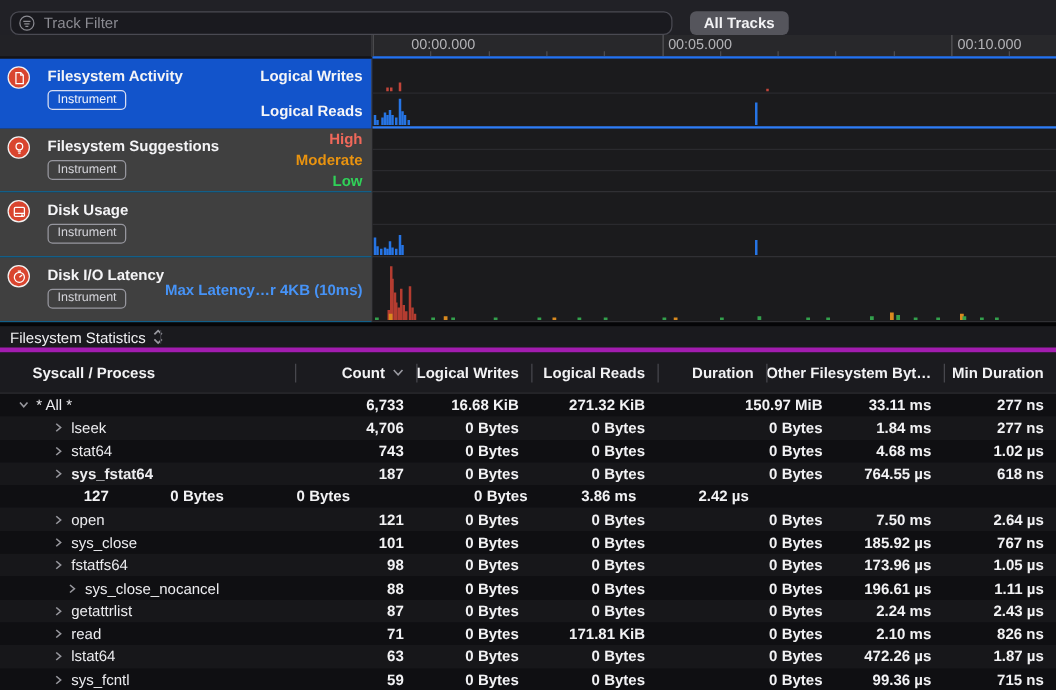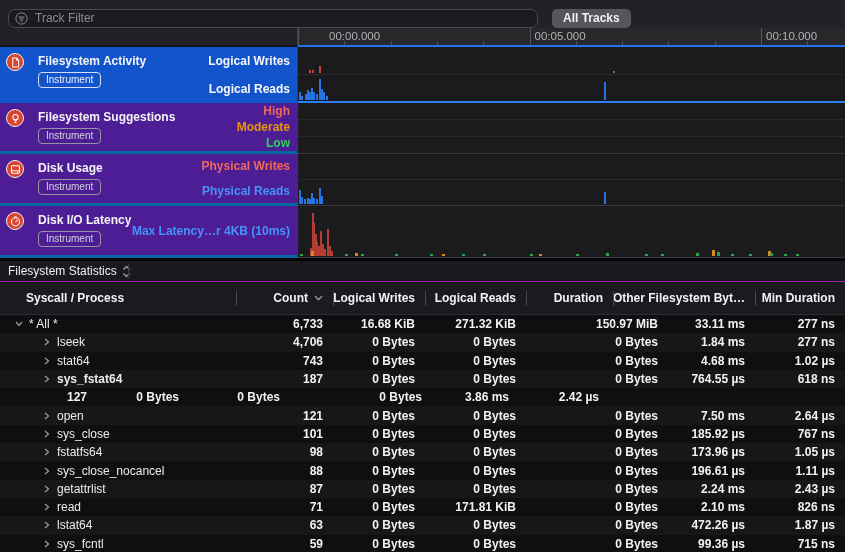--- a/index.html
+++ b/index.html
@@ -25,43 +25,43 @@
   .ruler{position:absolute;left:298px;top:0;width:547px;height:19px;background:#28282b;
          border-bottom:2px solid #2272f2;box-sizing:border-box;overflow:hidden;}
   .ruler-label{position:absolute;top:2px;font-size:11.5px;color:#b2b2b6;white-space:nowrap;}
   .tick{position:absolute;bottom:0;width:1px;background:#4c4c51;}
   .tick.minor{height:4px;}
   .tick.major{height:17px;background:#55555a;}
 
   
   .tracks{position:absolute;left:0;top:47px;width:845px;height:211px;}
   .track-row{position:relative;width:845px;box-sizing:border-box;}
-  .track-side{position:absolute;left:0;top:0;bottom:0;width:298px;background:#4c1d95;
-              border-right:1px solid #3c3c41;border-bottom:3px solid #0369a1;box-sizing:border-box;}
+  .track-side{position:absolute;left:0;top:0;bottom:0;width:298px;background:#404040;
+              border-right:1px solid #3c3c41;border-bottom:1px solid #0369a1;box-sizing:border-box;}
   .track-row.selected .track-side{background:#1254cb;border-bottom:none;}
   .track-chart{position:absolute;left:298px;top:0;bottom:0;right:0;background:#1b1b1d;
                border-bottom:1px solid #38383d;box-sizing:border-box;display:flex;flex-direction:column;}
   .track-row.selected .track-chart{border-bottom:2px solid #2e7df7;}
   .lane{position:relative;flex:1;border-bottom:1px solid #2a2a2e;}
   .lane:last-child{border-bottom:none;}
   .bar{position:absolute;bottom:1px;}
 
   .instr-icon{position:absolute;left:6px;top:6px;width:18px;height:18px;border-radius:50%;
               background:#d9452f;border:1.5px solid #f3f3f3;box-sizing:border-box;
               display:flex;align-items:center;justify-content:center;}
   .track-title{position:absolute;left:38px;top:7px;font-size:12px;font-weight:700;color:#f4f4f6;white-space:nowrap;}
   .instr-badge{position:absolute;left:38px;top:25px;font-size:10px;color:#d4d4da;border:1px solid #96969e;
                border-radius:4px;padding:1px 7px 2px;line-height:11px;}
   .track-row.selected .instr-badge{color:#eef1fb;border-color:#d8def2;}
   .lane-labels{position:absolute;right:7px;top:0;bottom:0;display:flex;flex-direction:column;}
   .lane-label{flex:1;display:flex;align-items:center;justify-content:flex-end;font-size:12px;font-weight:700;white-space:nowrap;}
 
   
   .stats{position:absolute;left:0;top:258px;width:845px;height:294px;background:#101013;border-top:3px solid #050507;box-sizing:border-box;}
-  .stats-titlebar{position:relative;height:21px;background:#1a1a1e;border-bottom:1px solid #a21caf;
+  .stats-titlebar{position:relative;height:21px;background:#1a1a1e;border-bottom:4px solid #a21caf;
                   display:flex;align-items:center;box-sizing:border-box;}
   .stats-title{margin-left:8px;font-size:12px;color:#f0f0f2;}
   .updown{margin-left:5px;display:inline-flex;}
   .titlebar-div{position:absolute;left:128px;top:3px;bottom:3px;width:1px;background:#3a3a40;}
 
   .stats-header{position:relative;height:33px;background:#1b1b1f;border-bottom:1px solid #2c2c31;
                 display:flex;align-items:center;box-sizing:border-box;}
   .hcell{position:relative;height:100%;display:flex;align-items:center;font-size:12px;font-weight:700;
          color:#f2f2f4;box-sizing:border-box;white-space:nowrap;}
   .hcell.first{justify-content:flex-start;padding-left:26px;}
@@ -185,24 +185,20 @@
         <div class="track-side">
           <span class="instr-icon">
             <svg width="11" height="11" viewBox="0 0 12 12">
               <rect x="1.6" y="2" width="8.8" height="8" rx="1" fill="none" stroke="#fff" stroke-width="1.1"></rect>
               <line x1="1.6" y1="7.4" x2="10.4" y2="7.4" stroke="#fff" stroke-width="1.1"></line>
               <circle cx="8.3" cy="8.9" r="0.8" fill="#fff"></circle>
             </svg>
           </span>
           <span class="track-title">Disk Usage</span>
           <span class="instr-badge">Instrument</span>
-          <div class="lane-labels">
-            <div class="lane-label" style="color: rgb(240, 104, 90);">Physical Writes</div>
-            <div class="lane-label" style="color: rgb(70, 147, 247);">Physical Reads</div>
-          </div>
         </div>
         <div class="track-chart">
           <div class="lane"></div>
           <div class="lane">
             <span class="bar" style="left: 0.926px; width: 2px; height: 13.64px; background: rgb(38, 116, 228);"></span>
             <span class="bar" style="left: 3.241px; width: 2px; height: 7.26px; background: rgb(38, 116, 228);"></span>
             <span class="bar" style="left: 6.019px; width: 2px; height: 4.62px; background: rgb(38, 116, 228);"></span>
             <span class="bar" style="left: 8.797px; width: 2px; height: 6.38px; background: rgb(38, 116, 228);"></span>
             <span class="bar" style="left: 11.112px; width: 2px; height: 4.62px; background: rgb(38, 116, 228);"></span>
             <span class="bar" style="left: 12.964px; width: 2px; height: 11px; background: rgb(38, 116, 228);"></span>
@@ -433,21 +429,21 @@
             <span style="margin-left: 5px;">fstatfs64</span>
           </div>
           <div class="cell num" style="width: 97px;">98</div>
           <div class="cell num" style="width: 92px;">0 Bytes</div>
           <div class="cell num" style="width: 101px;">0 Bytes</div>
           <div class="cell num" style="width: 142px;">0 Bytes</div>
           <div class="cell num" style="width: 87px;">173.96 µs</div>
           <div class="cell num" style="width: 90px;">1.05 µs</div>
         </div>
         <div class="trow">
-          <div class="cell name" style="width: 236px; padding-left: 41px;">
+          <div class="cell name" style="width: 236px; padding-left: 52px;">
             <span class="chev">
               <svg width="6" height="8" viewBox="0 0 6 8">
                 <path d="M1 1 L4.5 4 L1 7" fill="none" stroke="#97979d" stroke-width="1.3"></path>
               </svg>
             </span>
             <span style="margin-left: 5px;">sys_close_nocancel</span>
           </div>
           <div class="cell num" style="width: 97px;">88</div>
           <div class="cell num" style="width: 92px;">0 Bytes</div>
           <div class="cell num" style="width: 101px;">0 Bytes</div>

